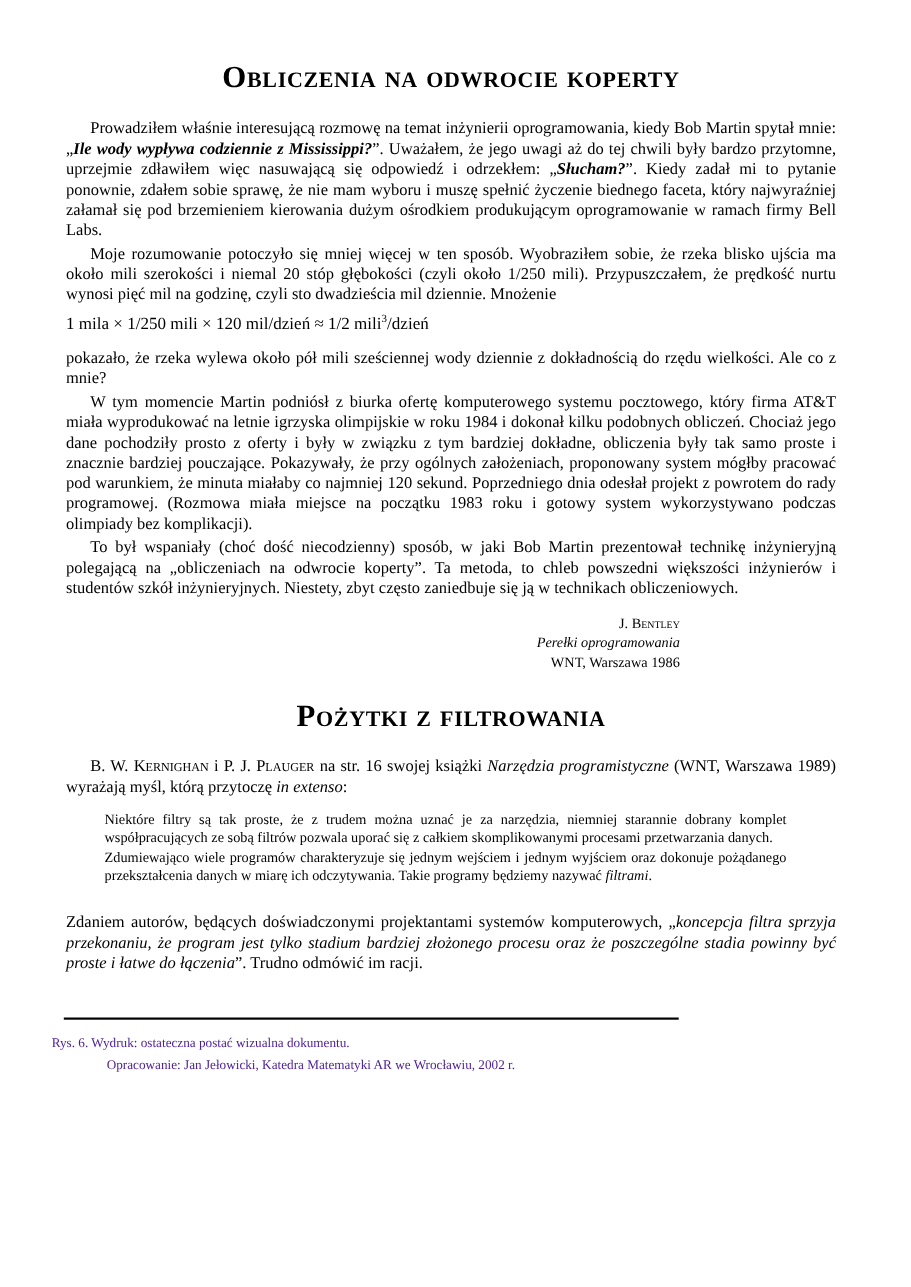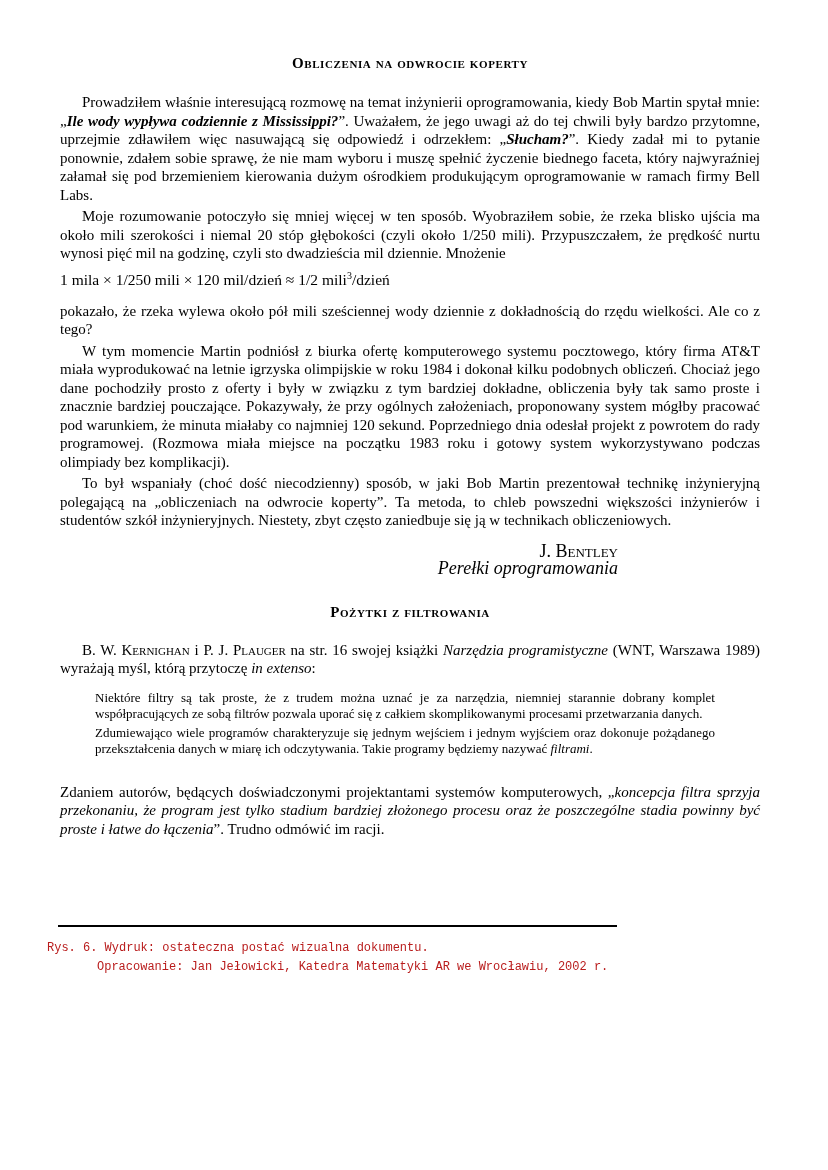--- a/index.html
+++ b/index.html
@@ -7,21 +7,21 @@
   body {
     width:828px; height:1170px;
     position:relative;
     font-family:"Liberation Serif", serif;
     color:#000;
     overflow:hidden;
   }
   .page { padding:55px 68px 0 60px; }
 
   .sec-title {
-    font-size:15px; font-weight:bold;
+    font-size:28px; font-weight:bold;
     font-variant:small-caps;
     text-align:center;
     letter-spacing:0.6px;
   }
   .sec-title-1 { margin-bottom:21px; }
   .sec-title-2 { margin-top:26px; margin-bottom:20px; }
 
   .body-par {
     font-size:15px; line-height:18.5px;
     text-align:justify;
@@ -36,63 +36,64 @@
   .formula {
     font-size:15.5px;
     margin:8px 0 13px 0;
   }
   .formula sup { font-size:10px; line-height:0; }
 
   .signature {
     text-align:right;
     padding-right:142px;
     margin-top:13px;
-    font-size:18px; line-height:17.5px;
+    font-size:13px; line-height:17.5px;
   }
 
   .quote {
     margin:12px 45px 14px 35px;
     font-size:13px; line-height:16px;
     text-align:justify;
   }
   .quote .q + .q { margin-top:3px; }
 
   .par-after-quote { margin-top:26px; }
 
   .figure-caption {
     position:absolute; left:0; top:925px; width:676px;
-    font-family:Liberation Mono, monospace;
-    font-size:12px; color:#b91c1c;
+    font-family:Liberation Serif, serif;
+    font-size:12px; color:#4c1d95;
   }
   .caption-rule { margin-left:58px; width:559px; height:2px; background:#000; }
   .caption-line1 { margin:14px 0 0 47px; }
   .caption-line2 { margin:5px 0 0 97px; }
 </style>
 </head>
 <body>
 
 <div class="page">
 
   <h1 class="sec-title sec-title-1">Obliczenia na odwrocie koperty</h1>
 
   <p class="body-par indent"><span>Prowadziłem właśnie interesującą rozmowę na temat inżynierii oprogramowania, kiedy Bob Martin spytał mnie: „</span><span class="bi">Ile wody wypływa codziennie z Mississippi?</span><span>”. Uważałem, że jego uwagi aż do tej chwili były bardzo przytomne, uprzejmie zdławiłem więc nasuwającą się odpowiedź i odrzekłem: „</span><span class="bi">Słucham?</span><span>”. Kiedy zadał mi to pytanie ponownie, zdałem sobie sprawę, że nie mam wyboru i muszę spełnić życzenie biednego faceta, który najwyraźniej załamał się pod brzemieniem kierowania dużym ośrodkiem produkującym oprogramowanie w ramach firmy Bell Labs.</span></p>
 
   <p class="body-par indent">Moje rozumowanie potoczyło się mniej więcej w ten sposób. Wyobraziłem sobie, że rzeka blisko ujścia ma około mili szerokości i niemal 20 stóp głębokości (czyli około 1/250 mili). Przypuszczałem, że prędkość nurtu wynosi pięć mil na godzinę, czyli sto dwadzieścia mil dziennie. Mnożenie</p>
 
   <div class="formula"><span>1 mila × 1/250 mili × 120 mil/dzień ≈ 1/2 mili</span><sup>3</sup><span>/dzień</span></div>
 
-  <p class="body-par">pokazało, że rzeka wylewa około pół mili sześciennej wody dziennie z dokładnością do rzędu wielkości. Ale co z tego?</p>
+  <p class="body-par">pokazało, że rzeka wylewa około pół mili sześciennej wody dziennie z dokładnością do rzędu wielkości. Ale co z mnie?</p>
 
   <p class="body-par indent">W tym momencie Martin podniósł z biurka ofertę komputerowego systemu pocztowego, który firma AT&amp;T miała wyprodukować na letnie igrzyska olimpijskie w roku 1984 i dokonał kilku podobnych obliczeń. Chociaż jego dane pochodziły prosto z oferty i były w związku z tym bardziej dokładne, obliczenia były tak samo proste i znacznie bardziej pouczające. Pokazywały, że przy ogólnych założeniach, proponowany system mógłby pracować pod warunkiem, że minuta miałaby co najmniej 120 sekund. Poprzedniego dnia odesłał projekt z powrotem do rady programowej. (Rozmowa miała miejsce na początku 1983 roku i gotowy system wykorzystywano podczas olimpiady bez komplikacji).</p>
 
   <p class="body-par indent">To był wspaniały (choć dość niecodzienny) sposób, w jaki Bob Martin prezentował technikę inżynieryjną polegającą na „obliczeniach na odwrocie koperty”. Ta metoda, to chleb powszedni większości inżynierów i studentów szkół inżynieryjnych. Niestety, zbyt często zaniedbuje się ją w technikach obliczeniowych.</p>
 
   <div class="signature">
     <div class="sc">J. Bentley</div>
     <div class="it">Perełki oprogramowania</div>
+    <div>WNT, Warszawa 1986</div>
   </div>
 
   <h1 class="sec-title sec-title-2">Pożytki z filtrowania</h1>
 
   <p class="body-par indent"><span class="sc">B. W. Kernighan</span><span> i </span><span class="sc">P. J. Plauger</span><span> na str. 16 swojej książki </span><span class="it">Narzędzia programistyczne</span><span> (WNT, Warszawa 1989) wyrażają myśl, którą przytoczę </span><span class="it">in extenso</span><span>:</span></p>
 
   <div class="quote">
     <p class="q">Niektóre filtry są tak proste, że z trudem można uznać je za narzędzia, niemniej starannie dobrany komplet współpracujących ze sobą filtrów pozwala uporać się z całkiem skomplikowanymi procesami przetwarzania danych.</p>
     <p class="q"><span>Zdumiewająco wiele programów charakteryzuje się jednym wejściem i jednym wyjściem oraz dokonuje pożądanego przekształcenia danych w miarę ich odczytywania. Takie programy będziemy nazywać </span><span class="it">filtrami</span><span>.</span></p>
   </div>

